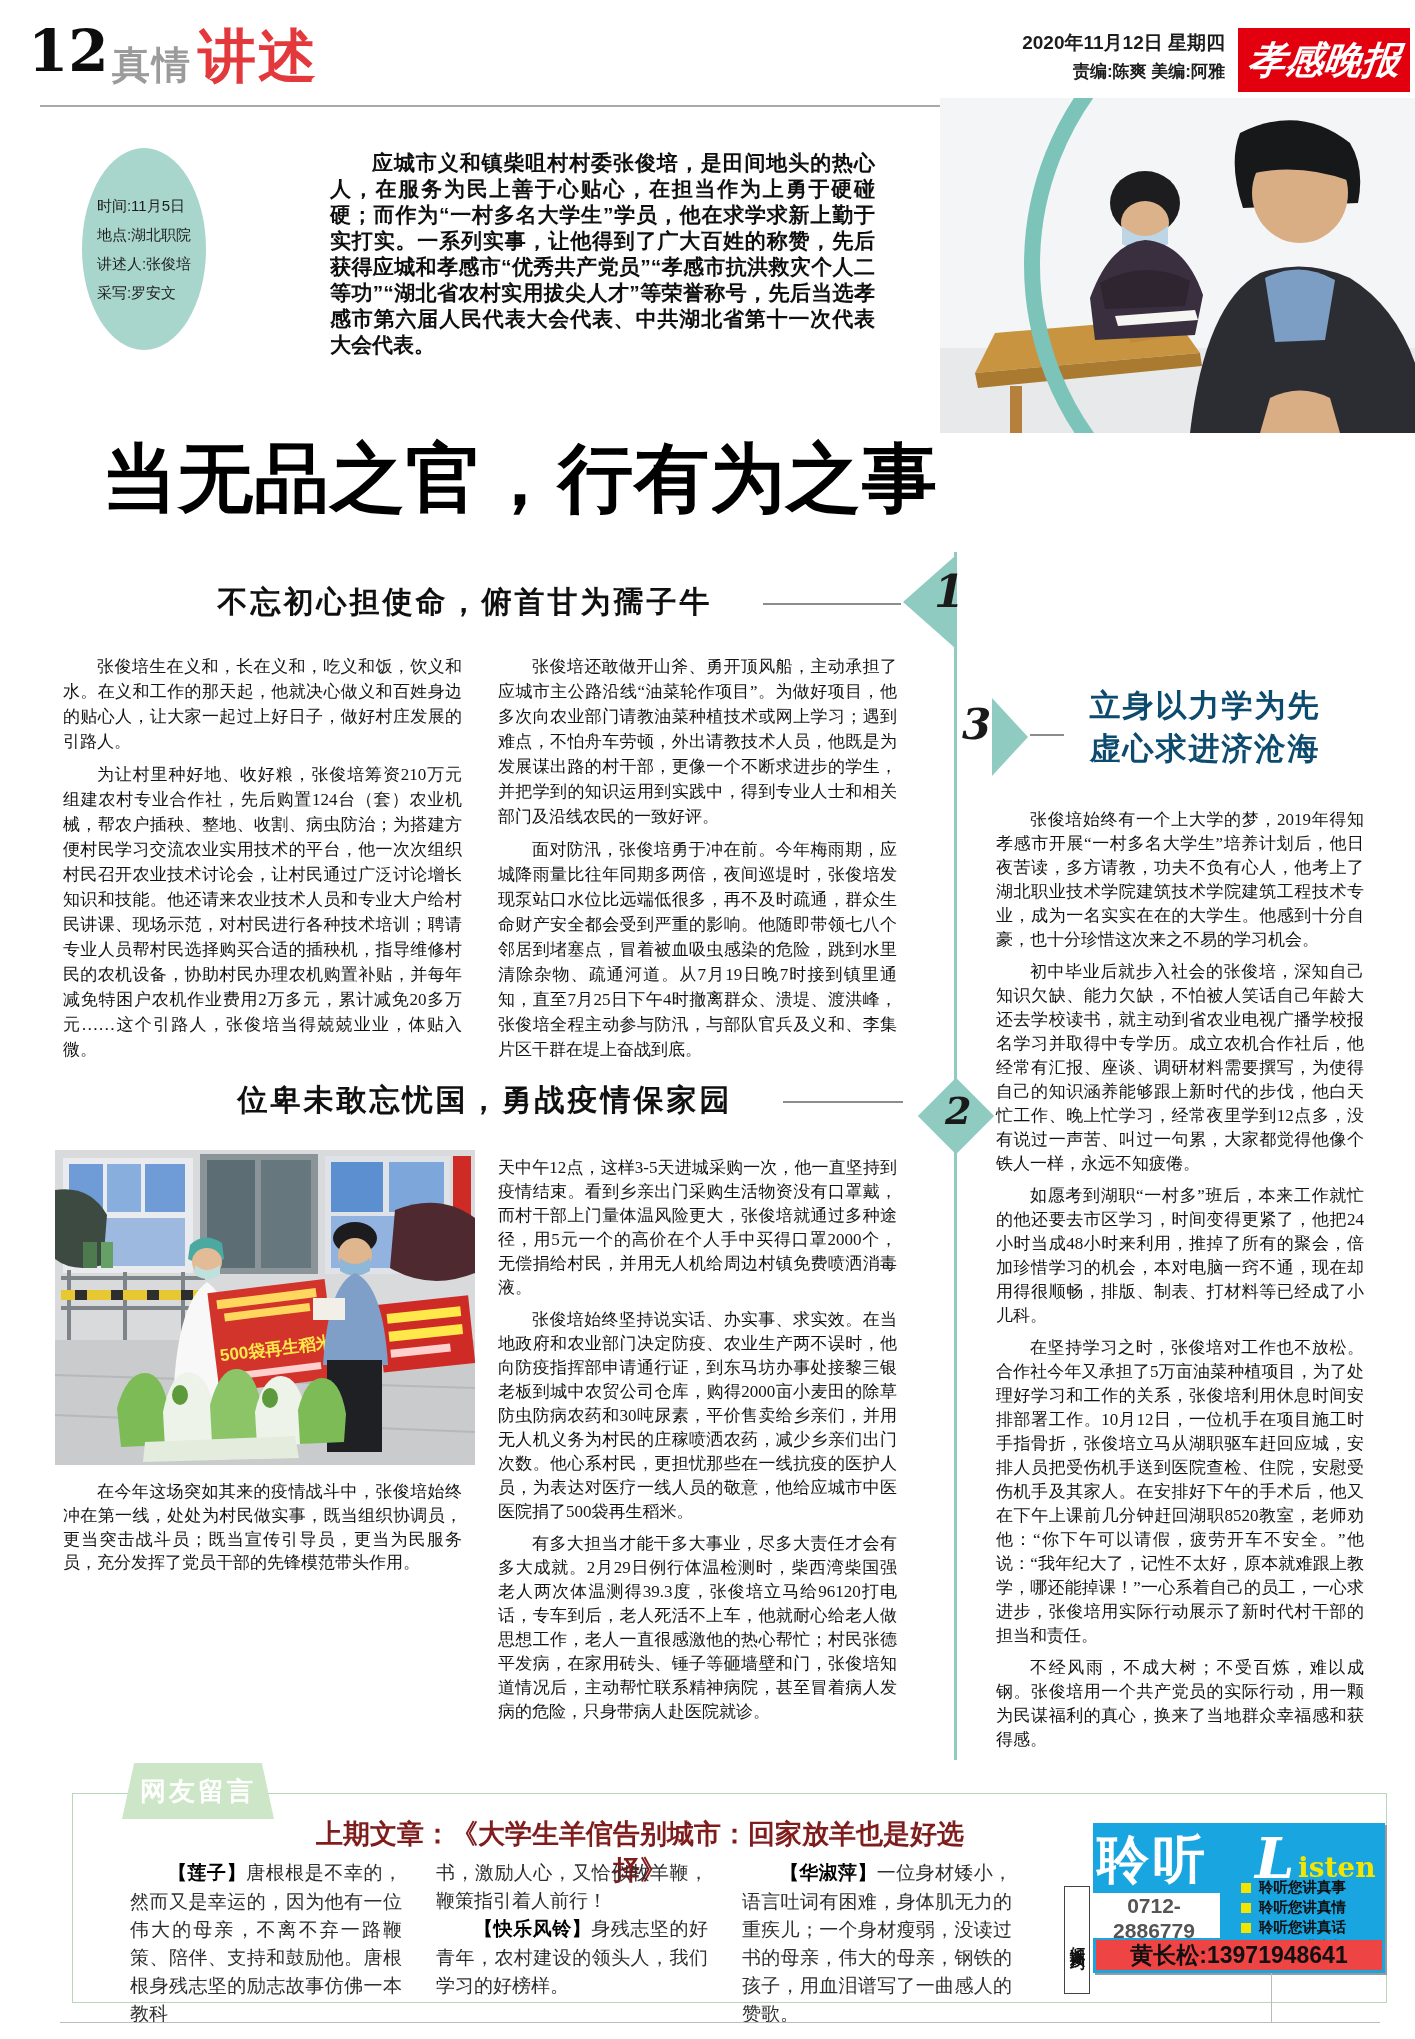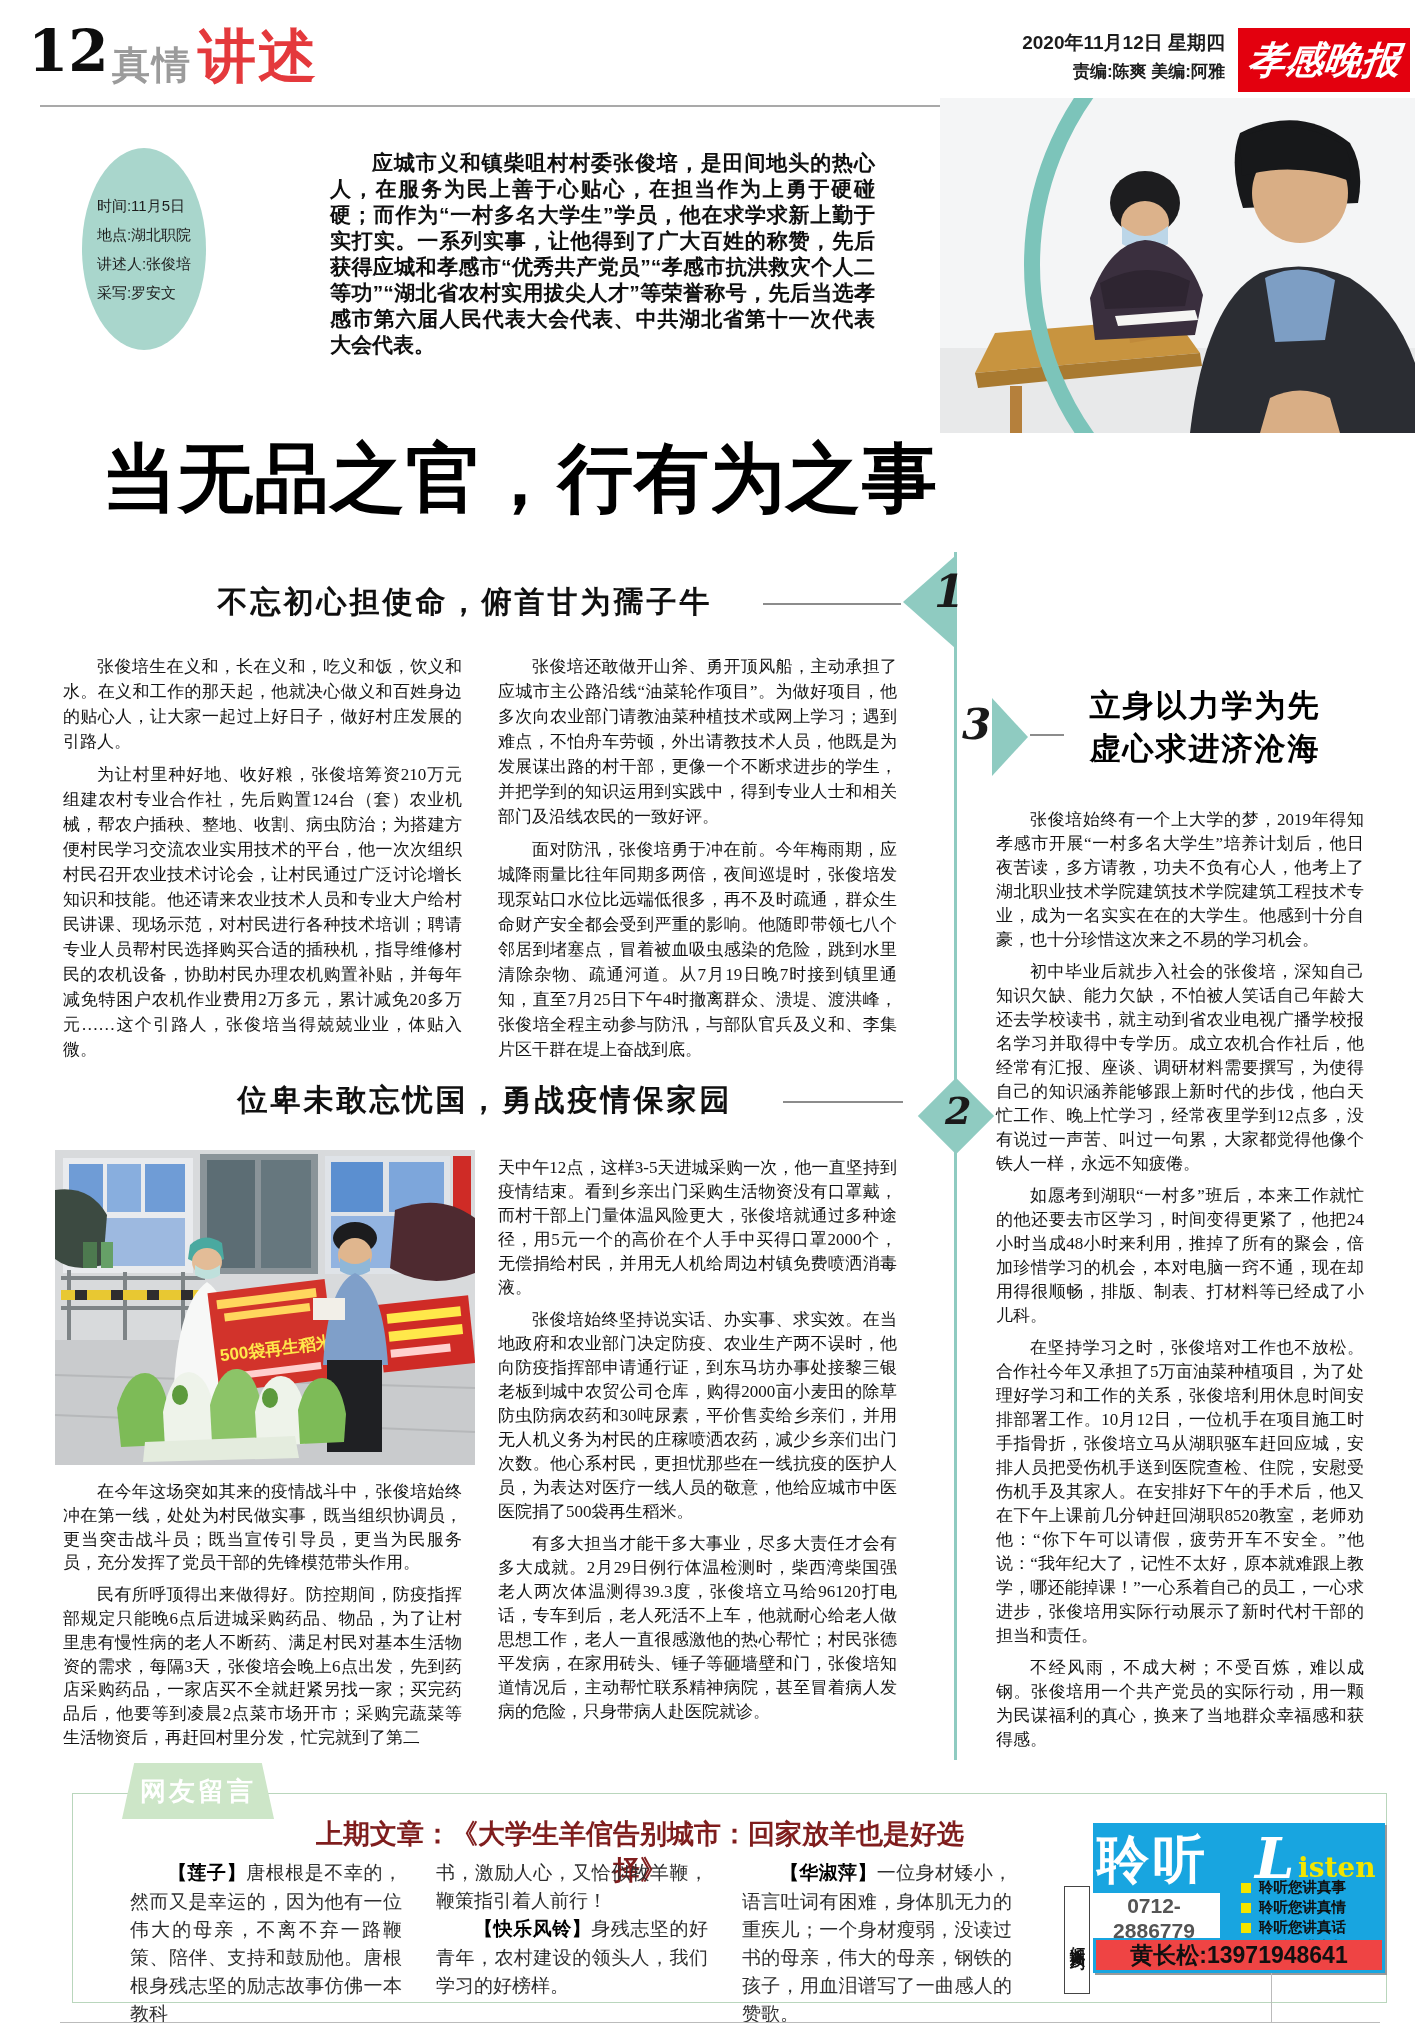--- a/index.html
+++ b/index.html
@@ -104,21 +104,21 @@
   <p>面对防汛，张俊培勇于冲在前。今年梅雨期，应城降雨量比往年同期多两倍，夜间巡堤时，张俊培发现泵站口水位比远端低很多，再不及时疏通，群众生命财产安全都会受到严重的影响。他随即带领七八个邻居到堵塞点，冒着被血吸虫感染的危险，跳到水里清除杂物、疏通河道。从7月19日晚7时接到镇里通知，直至7月25日下午4时撤离群众、溃堤、渡洪峰，张俊培全程主动参与防汛，与部队官兵及义和、李集片区干群在堤上奋战到底。</p>
 </div>
 
 <div class="abs marker-num" style="left:962px;top:700px;font-size:42px;">3</div>
 <div class="abs" style="left:992px;top:698px;">
   <svg width="36" height="78" viewBox="0 0 36 78">
       <polygon points="0,0 0,78 36,39" fill="#8fcbc1"></polygon>
     </svg>
 </div>
 <div class="abs hline" style="left:1030px;top:734px;width:34px;"></div>
-<div class="abs" style="left:1060px;top:684px;width:290px;text-align:center;font-weight:900;font-size:31px;line-height:43px;letter-spacing:2px;color:#000000;">
+<div class="abs" style="left:1060px;top:684px;width:290px;text-align:center;font-weight:900;font-size:31px;line-height:43px;letter-spacing:2px;color:#0c4a6e;">
   <div>立身以力学为先</div>
   <div>虚心求进济沧海</div>
 </div>
 <div class="abs bodycol jtxt" style="left:988px;top:800px;width:384px;">
   <p>张俊培始终有一个上大学的梦，2019年得知孝感市开展“一村多名大学生”培养计划后，他日夜苦读，多方请教，功夫不负有心人，他考上了湖北职业技术学院建筑技术学院建筑工程技术专业，成为一名实实在在的大学生。他感到十分自豪，也十分珍惜这次来之不易的学习机会。</p>
   <p>初中毕业后就步入社会的张俊培，深知自己知识欠缺、能力欠缺，不怕被人笑话自己年龄大还去学校读书，就主动到省农业电视广播学校报名学习并取得中专学历。成立农机合作社后，他经常有汇报、座谈、调研材料需要撰写，为使得自己的知识涵养能够跟上新时代的步伐，他白天忙工作、晚上忙学习，经常夜里学到12点多，没有说过一声苦、叫过一句累，大家都觉得他像个铁人一样，永远不知疲倦。</p>
   <p>如愿考到湖职“一村多”班后，本来工作就忙的他还要去市区学习，时间变得更紧了，他把24小时当成48小时来利用，推掉了所有的聚会，倍加珍惜学习的机会，本对电脑一窍不通，现在却用得很顺畅，排版、制表、打材料等已经成了小儿科。</p>
   <p>在坚持学习之时，张俊培对工作也不放松。合作社今年又承担了5万亩油菜种植项目，为了处理好学习和工作的关系，张俊培利用休息时间安排部署工作。10月12日，一位机手在项目施工时手指骨折，张俊培立马从湖职驱车赶回应城，安排人员把受伤机手送到医院查检、住院，安慰受伤机手及其家人。在安排好下午的手术后，他又在下午上课前几分钟赶回湖职8520教室，老师劝他：“你下午可以请假，疲劳开车不安全。”他说：“我年纪大了，记性不太好，原本就难跟上教学，哪还能掉课！”一心系着自己的员工，一心求进步，张俊培用实际行动展示了新时代村干部的担当和责任。</p>
   <p>不经风雨，不成大树；不受百炼，难以成钢。张俊培用一个共产党员的实际行动，用一颗为民谋福利的真心，换来了当地群众幸福感和获得感。</p>
 </div>
@@ -209,21 +209,20 @@
       <path d="M243 260 q8 -32 24 -32 q18 0 24 36 l-2 28 -44 2 z" fill="#7dbb57"></path>
       <path d="M90 292 l150 -6 4 22 -156 4 z" fill="#e4ecde"></path>
       <ellipse cx="125" cy="245" rx="8" ry="10" fill="#5c9a3c"></ellipse>
         <ellipse cx="215" cy="248" rx="8" ry="10" fill="#5c9a3c"></ellipse>
     </g>
   </svg>
 </div>
 
 <div class="abs bodycol jtxt" style="left:55px;top:1472px;width:415px;font-size:17px;line-height:23.8px;">
   <p>在今年这场突如其来的疫情战斗中，张俊培始终冲在第一线，处处为村民做实事，既当组织协调员，更当突击战斗员；既当宣传引导员，更当为民服务员，充分发挥了党员干部的先锋模范带头作用。</p>
-  <p>民有所呼顶得出来做得好。防控期间，防疫指挥部规定只能晚6点后进城采购药品、物品，为了让村里患有慢性病的老人不断药、满足村民对基本生活物资的需求，每隔3天，张俊培会晚上6点出发，先到药店采购药品，一家店买不全就赶紧另找一家；买完药品后，他要等到凌晨2点菜市场开市；采购完蔬菜等生活物资后，再赶回村里分发，忙完就到了第二</p>
 </div>
 <div class="abs bodycol jtxt" style="left:490px;top:1148px;width:415px;">
   <p class="noind">天中午12点，这样3-5天进城采购一次，他一直坚持到疫情结束。看到乡亲出门采购生活物资没有口罩戴，而村干部上门量体温风险更大，张俊培就通过多种途径，用5元一个的高价在个人手中买得口罩2000个，无偿捐给村民，并用无人机给周边村镇免费喷洒消毒液。</p>
   <p>张俊培始终坚持说实话、办实事、求实效。在当地政府和农业部门决定防疫、农业生产两不误时，他向防疫指挥部申请通行证，到东马坊办事处接黎三银老板到城中农贸公司仓库，购得2000亩小麦田的除草防虫防病农药和30吨尿素，平价售卖给乡亲们，并用无人机义务为村民的庄稼喷洒农药，减少乡亲们出门次数。他心系村民，更担忧那些在一线抗疫的医护人员，为表达对医疗一线人员的敬意，他给应城市中医医院捐了500袋再生稻米。</p>
   <p>有多大担当才能干多大事业，尽多大责任才会有多大成就。2月29日例行体温检测时，柴西湾柴国强老人两次体温测得39.3度，张俊培立马给96120打电话，专车到后，老人死活不上车，他就耐心给老人做思想工作，老人一直很感激他的热心帮忙；村民张德平发病，在家用砖头、锤子等砸墙壁和门，张俊培知道情况后，主动帮忙联系精神病院，甚至冒着病人发病的危险，只身带病人赴医院就诊。</p>
 </div>
 
 <div class="abs" style="left:72px;top:1793px;width:1313px;height:208px;border:1px solid #b9d6bc;"></div>
 <div class="abs" style="left:122px;top:1763px;width:152px;height:56px;background:#cde6c8;
             clip-path:polygon(8% 0,92% 0,100% 100%,0 100%);display:flex;align-items:center;justify-content:center;">

